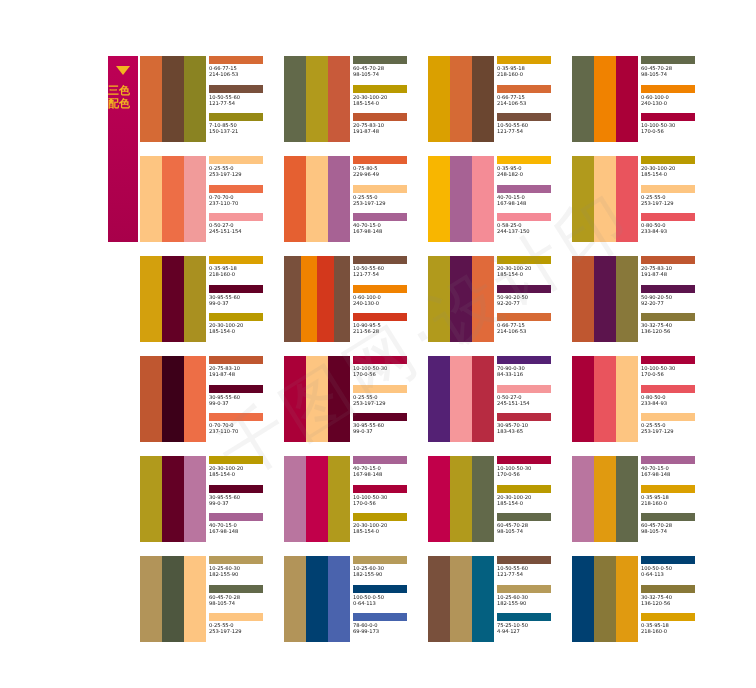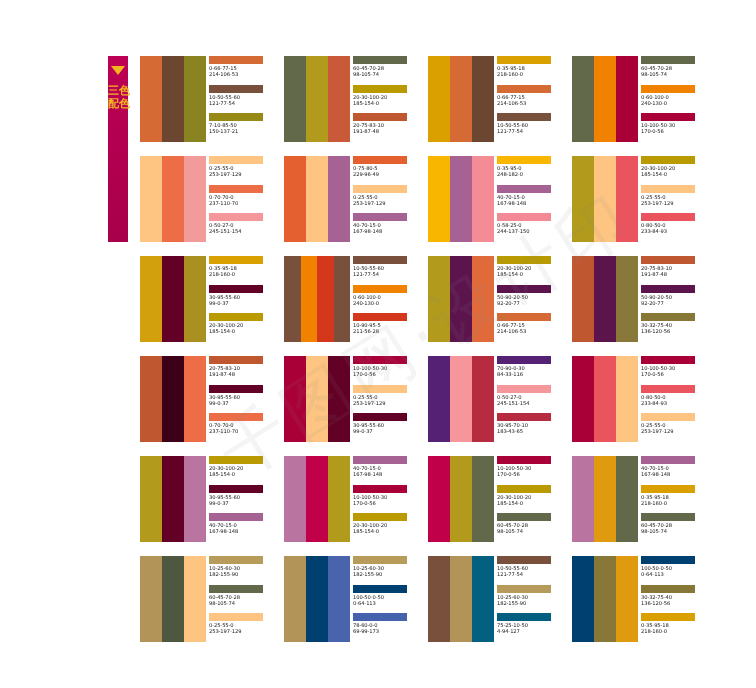--- a/index.html
+++ b/index.html
@@ -33,21 +33,21 @@
     transform: rotate(-32deg);
     white-space: nowrap;
     font-family: "DejaVu Sans", sans-serif;
   }
 
   
   .side-tab {
     position: absolute;
     left: 108px;
     top: 56px;
-    width: 20px;
+    width: 30px;
     height: 186px;
     background: #b5004f;
     background: linear-gradient(180deg, #bd0055 0%, #a8004a 100%);
     z-index: 3;
   }
   .side-tab .tri {
     position: absolute;
     left: 50%;
     top: 10px;
     transform: translateX(-50%);

